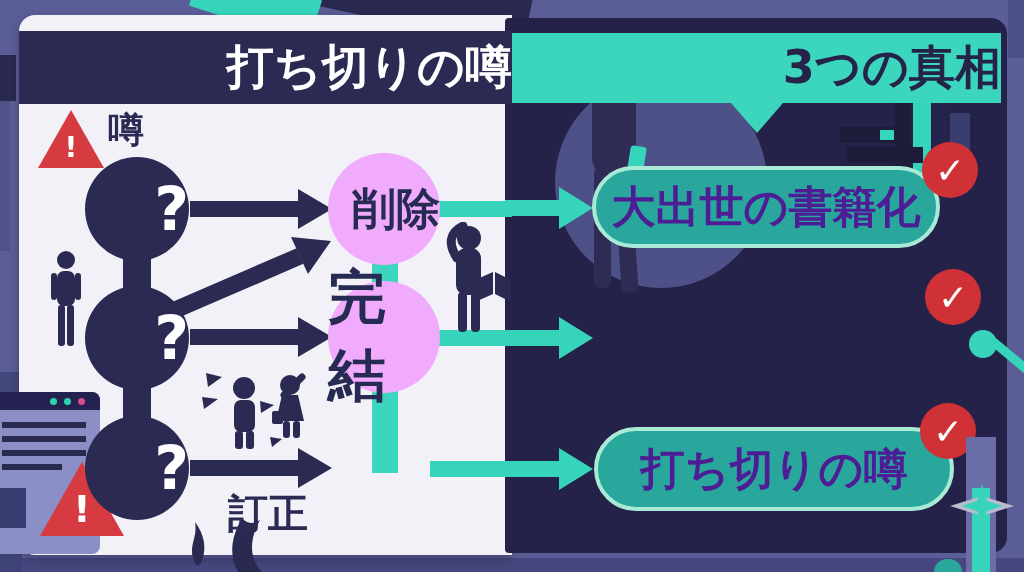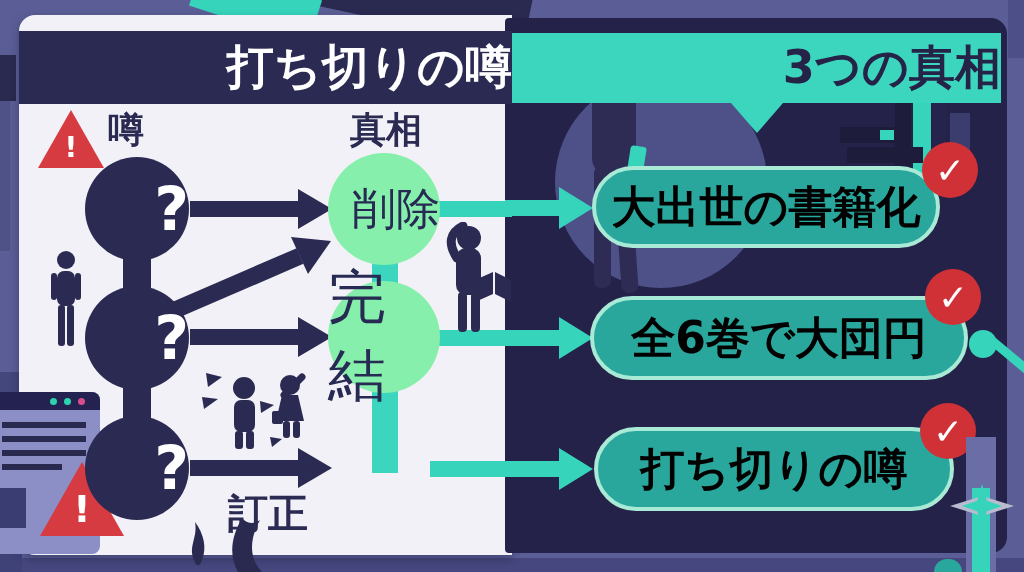--- a/index.html
+++ b/index.html
@@ -2,27 +2,27 @@
 <html><head>
 <meta charset="utf-8">
 <style>
   html,body{margin:0;padding:0;}
   body{font-family:"DejaVu Sans","Liberation Sans",sans-serif;}
   .stage{position:relative;width:1024px;height:572px;background:#5b5e96;overflow:hidden;}
   .abs{position:absolute;}
   .flex{display:flex;align-items:center;justify-content:flex-end;}
   .circle{border-radius:50%;}
   .qcircle{width:104px;height:104px;background:#2b2a52;border-radius:50%;color:#fff;font-weight:bold;font-size:60px;z-index:6;}
-  .tcircle{width:112px;height:112px;background:#86efac;border-radius:50%;color:#272a52;font-weight:normal;z-index:6;}
+  .tcircle{width:112px;height:112px;background:#f0abfc;border-radius:50%;color:#272a52;font-weight:bold;z-index:6;}
   .arrow-shaft{height:16px;background:#2b2a52;z-index:5;}
   .arrow-head{width:34px;height:40px;background:#2b2a52;clip-path:polygon(0 0,100% 50%,0 100%);z-index:5;}
   .t-shaft{height:16px;background:#35d4bb;z-index:4;}
   .t-head{width:34px;height:42px;background:#35d4bb;clip-path:polygon(0 0,100% 50%,0 100%);}
   .warn{clip-path:polygon(50% 0,100% 100%,0 100%);background:#d63b41;color:#fff;font-weight:bold;display:flex;align-items:flex-end;justify-content:center;}
-  .result-box{background:#2aa79d;border:4px solid #a9ead6;border-radius:46px;color:#000000;font-weight:bold;font-size:44px;display:flex;align-items:center;justify-content:center;z-index:3;}
+  .result-box{background:#2aa79d;border:4px solid #a9ead6;border-radius:46px;color:#4c1d95;font-weight:bold;font-size:44px;display:flex;align-items:center;justify-content:center;z-index:3;}
   .check{width:56px;height:56px;border-radius:50%;background:#cf3136;color:#fff;font-weight:bold;font-size:36px;display:flex;align-items:center;justify-content:center;z-index:5;}
   .col-label{color:#2b2a52;font-weight:bold;font-size:36px;z-index:6;}
   .booklet{position:absolute;}
 </style>
 </head>
 <body>
 
 <div class="stage">
 
   <div class="abs" style="left:300px;top:-26px;width:230px;height:52px;background:#2a2950;transform:rotate(12deg);"></div>
@@ -68,23 +68,20 @@
     <div class="abs t-head" style="left:54px;top:169px;"></div>
     <div class="abs result-box" style="left:87px;top:148px;width:340px;height:74px;">
       <span>大出世の書籍化</span>
     </div>
     <div class="abs check" style="left:417px;top:124px;">
         <span>✓</span>
       </div>
 
     <div class="abs t-shaft" style="left:0;top:312px;width:58px;"></div>
     <div class="abs t-head" style="left:54px;top:299px;"></div>
-    <div class="abs result-box" style="left:85px;top:278px;width:370px;height:76px;">
-      <span>全6巻で大団円</span>
-    </div>
     <div class="abs check" style="left:420px;top:251px;">
         <span>✓</span>
       </div>
 
     <div class="abs t-shaft" style="left:0;top:443px;width:58px;"></div>
     <div class="abs t-head" style="left:54px;top:430px;"></div>
     <div class="abs result-box" style="left:89px;top:409px;width:352px;height:76px;">
       <span>打ち切りの噂</span>
     </div>
     <div class="abs check" style="left:415px;top:385px;">
@@ -110,21 +107,20 @@
   <svg class="abs" style="left:180px;top:512px;z-index:4;" width="120" height="60" viewBox="0 0 120 60">
     <path d="M14,48 C8,34 18,26 15,10 C24,22 27,36 22,48 C20,55 16,55 14,48 Z" fill="#2a2950"></path>
     <path d="M62,6 C52,24 48,42 58,60 L82,60 C68,46 70,26 80,8 C72,13 66,11 62,6 Z" fill="#2a2950"></path>
   </svg>
 
   <div class="abs flex" style="left:19px;top:31px;width:493px;height:73px;background:#2b2a52;z-index:4;">
     <span style="color:#fff;font-weight:bold;font-size:47px;">打ち切りの噂</span>
   </div>
 
   <div class="abs col-label" style="left:108px;top:106px;">噂</div>
-  <div class="abs col-label" style="left:350px;top:106px;">真相</div>
 
   <div class="abs warn" style="left:38px;top:110px;width:66px;height:58px;font-size:28px;z-index:6;">
       <span style="padding-bottom:4px;">!</span>
     </div>
   <div class="abs warn" style="left:40px;top:462px;width:84px;height:74px;font-size:38px;z-index:6;">
       <span style="padding-bottom:5px;">!</span>
     </div>
 
   <div class="abs" style="left:123px;top:205px;width:28px;height:268px;background:#2b2a52;z-index:5;"></div>
   <div class="abs" style="left:372px;top:205px;width:26px;height:268px;background:#3cd6bf;z-index:3;"></div>

